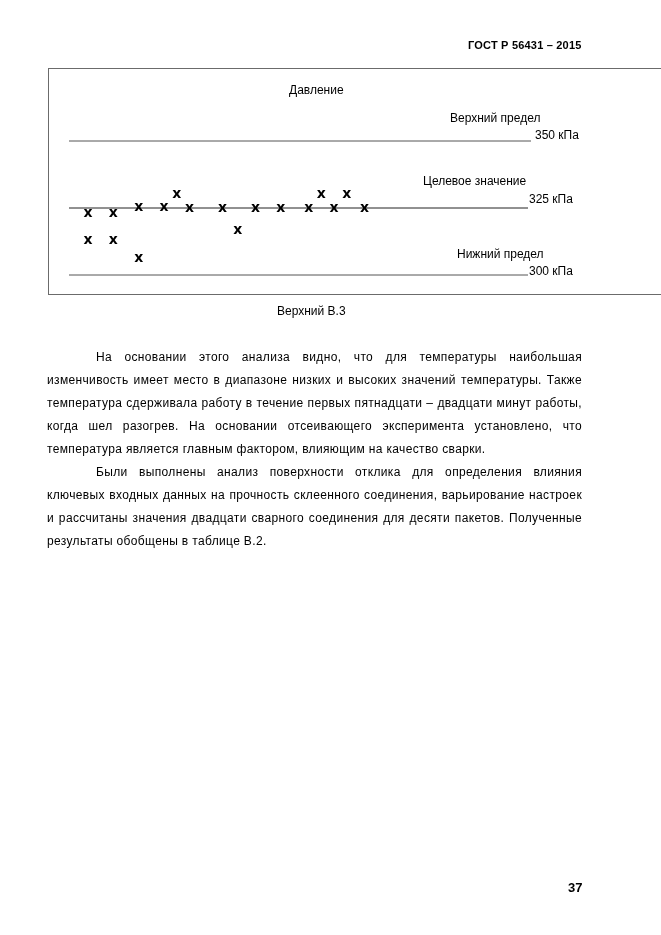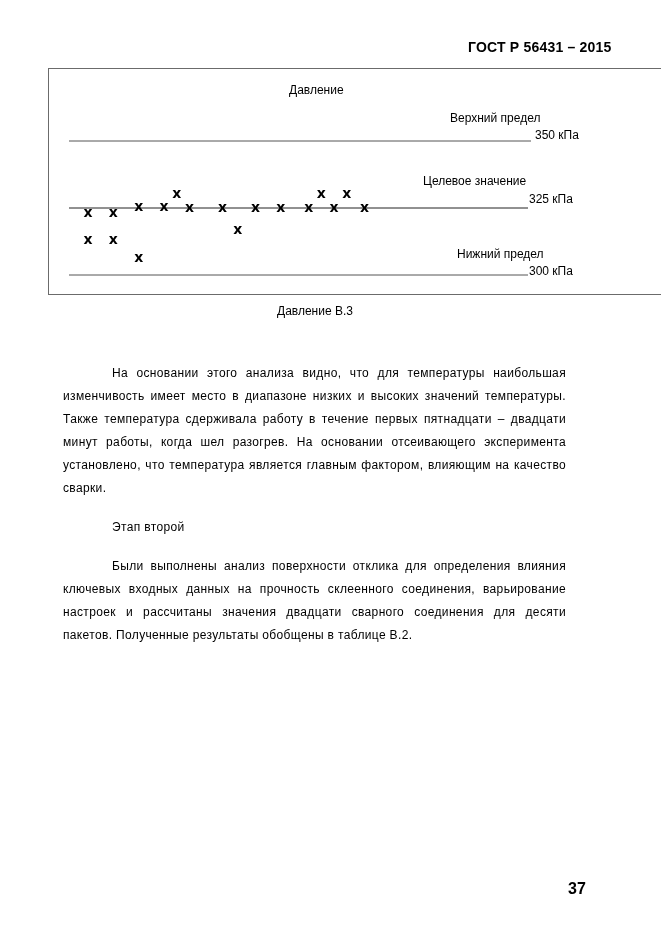--- a/index.html
+++ b/index.html
@@ -1,27 +1,27 @@
 <!DOCTYPE html>
 <html><head>
   <meta charset="utf-8">
   <style>
     html, body { margin: 0; padding: 0; background: #ffffff; }
     body { width: 661px; height: 935px; position: relative; overflow: hidden;
            font-family: "Liberation Sans", sans-serif; color: #000; }
-    .header { position: absolute; top: 39px; left: 468px; font-weight: bold; font-size: 14px; letter-spacing: 0.2px; }
+    .header { position: absolute; top: 39px; left: 468px; font-weight: bold; font-size: 11px; letter-spacing: 0.2px; }
     .figure { position: absolute; left: 48px; top: 68px; width: 645px; height: 227px;
               border: 1px solid #6b6b6b; box-sizing: border-box; }
     .figure svg { position: absolute; left: 0; top: 0; }
     .fig-caption { position: absolute; top: 304px; left: 0; width: 661px; text-align: left; font-size: 12px; }
     .fig-caption span { position: absolute; left: 277px; }
     .text { position: absolute; left: 47px; width: 535px; font-size: 12px; line-height: 23px; letter-spacing: 0.35px; }
-    .p { text-align: justify; margin: 16px; }
+    .p { text-align: justify; margin: 0; }
     .indent { text-indent: 49px; }
-    .pagenum { position: absolute; top: 880px; left: 568px; font-weight: bold; font-size: 16px; }
+    .pagenum { position: absolute; top: 880px; left: 568px; font-weight: bold; font-size: 13px; }
     .lbl { font-family: "Liberation Sans", sans-serif; font-size: 12px; fill: #000; }
     .xm { font-family: "DejaVu Sans", sans-serif; font-weight: bold; font-size: 14px; fill: #000; }
   </style>
 </head>
 <body>
 
 <div class="header">ГОСТ Р 56431 – 2015</div>
 
 <div class="figure">
   <svg id="chart" width="539" height="227">
@@ -56,22 +56,21 @@
         <text class="xm" x="259.66363636363633" y="142.92800000000005" text-anchor="middle">x</text>
         <text class="xm" x="272.3454545454545" y="128.99199999999993" text-anchor="middle">x</text>
         <text class="xm" x="285.0272727272727" y="142.92800000000005" text-anchor="middle">x</text>
         <text class="xm" x="297.7090909090909" y="128.99199999999993" text-anchor="middle">x</text>
         <text class="xm" x="315.4636363636364" y="142.92800000000005" text-anchor="middle">x</text>
       </g>
   </svg>
 </div>
 
 <div class="fig-caption">
-    <span>Давление В.3</span>
+    <span>Верхний В.3</span>
   </div>
 
 <div class="text" style="top:346px;">
   <p class="p indent">На основании этого анализа видно, что для температуры наибольшая изменчивость имеет место в диапазоне низких и высоких значений температуры. Также температура сдерживала работу в течение первых пятнадцати – двадцати минут работы, когда шел разогрев. На основании отсеивающего эксперимента установлено, что температура является главным фактором, влияющим на качество сварки.</p>
-  <p class="p indent">Этап второй</p>
   <p class="p indent">Были выполнены анализ поверхности отклика для определения влияния ключевых входных данных на прочность склеенного соединения, варьирование настроек и рассчитаны значения двадцати сварного  соединения для десяти пакетов. Полученные результаты обобщены в таблице В.2.</p>
 </div>
 
 <div class="pagenum">37</div>
 
 </body></html>

